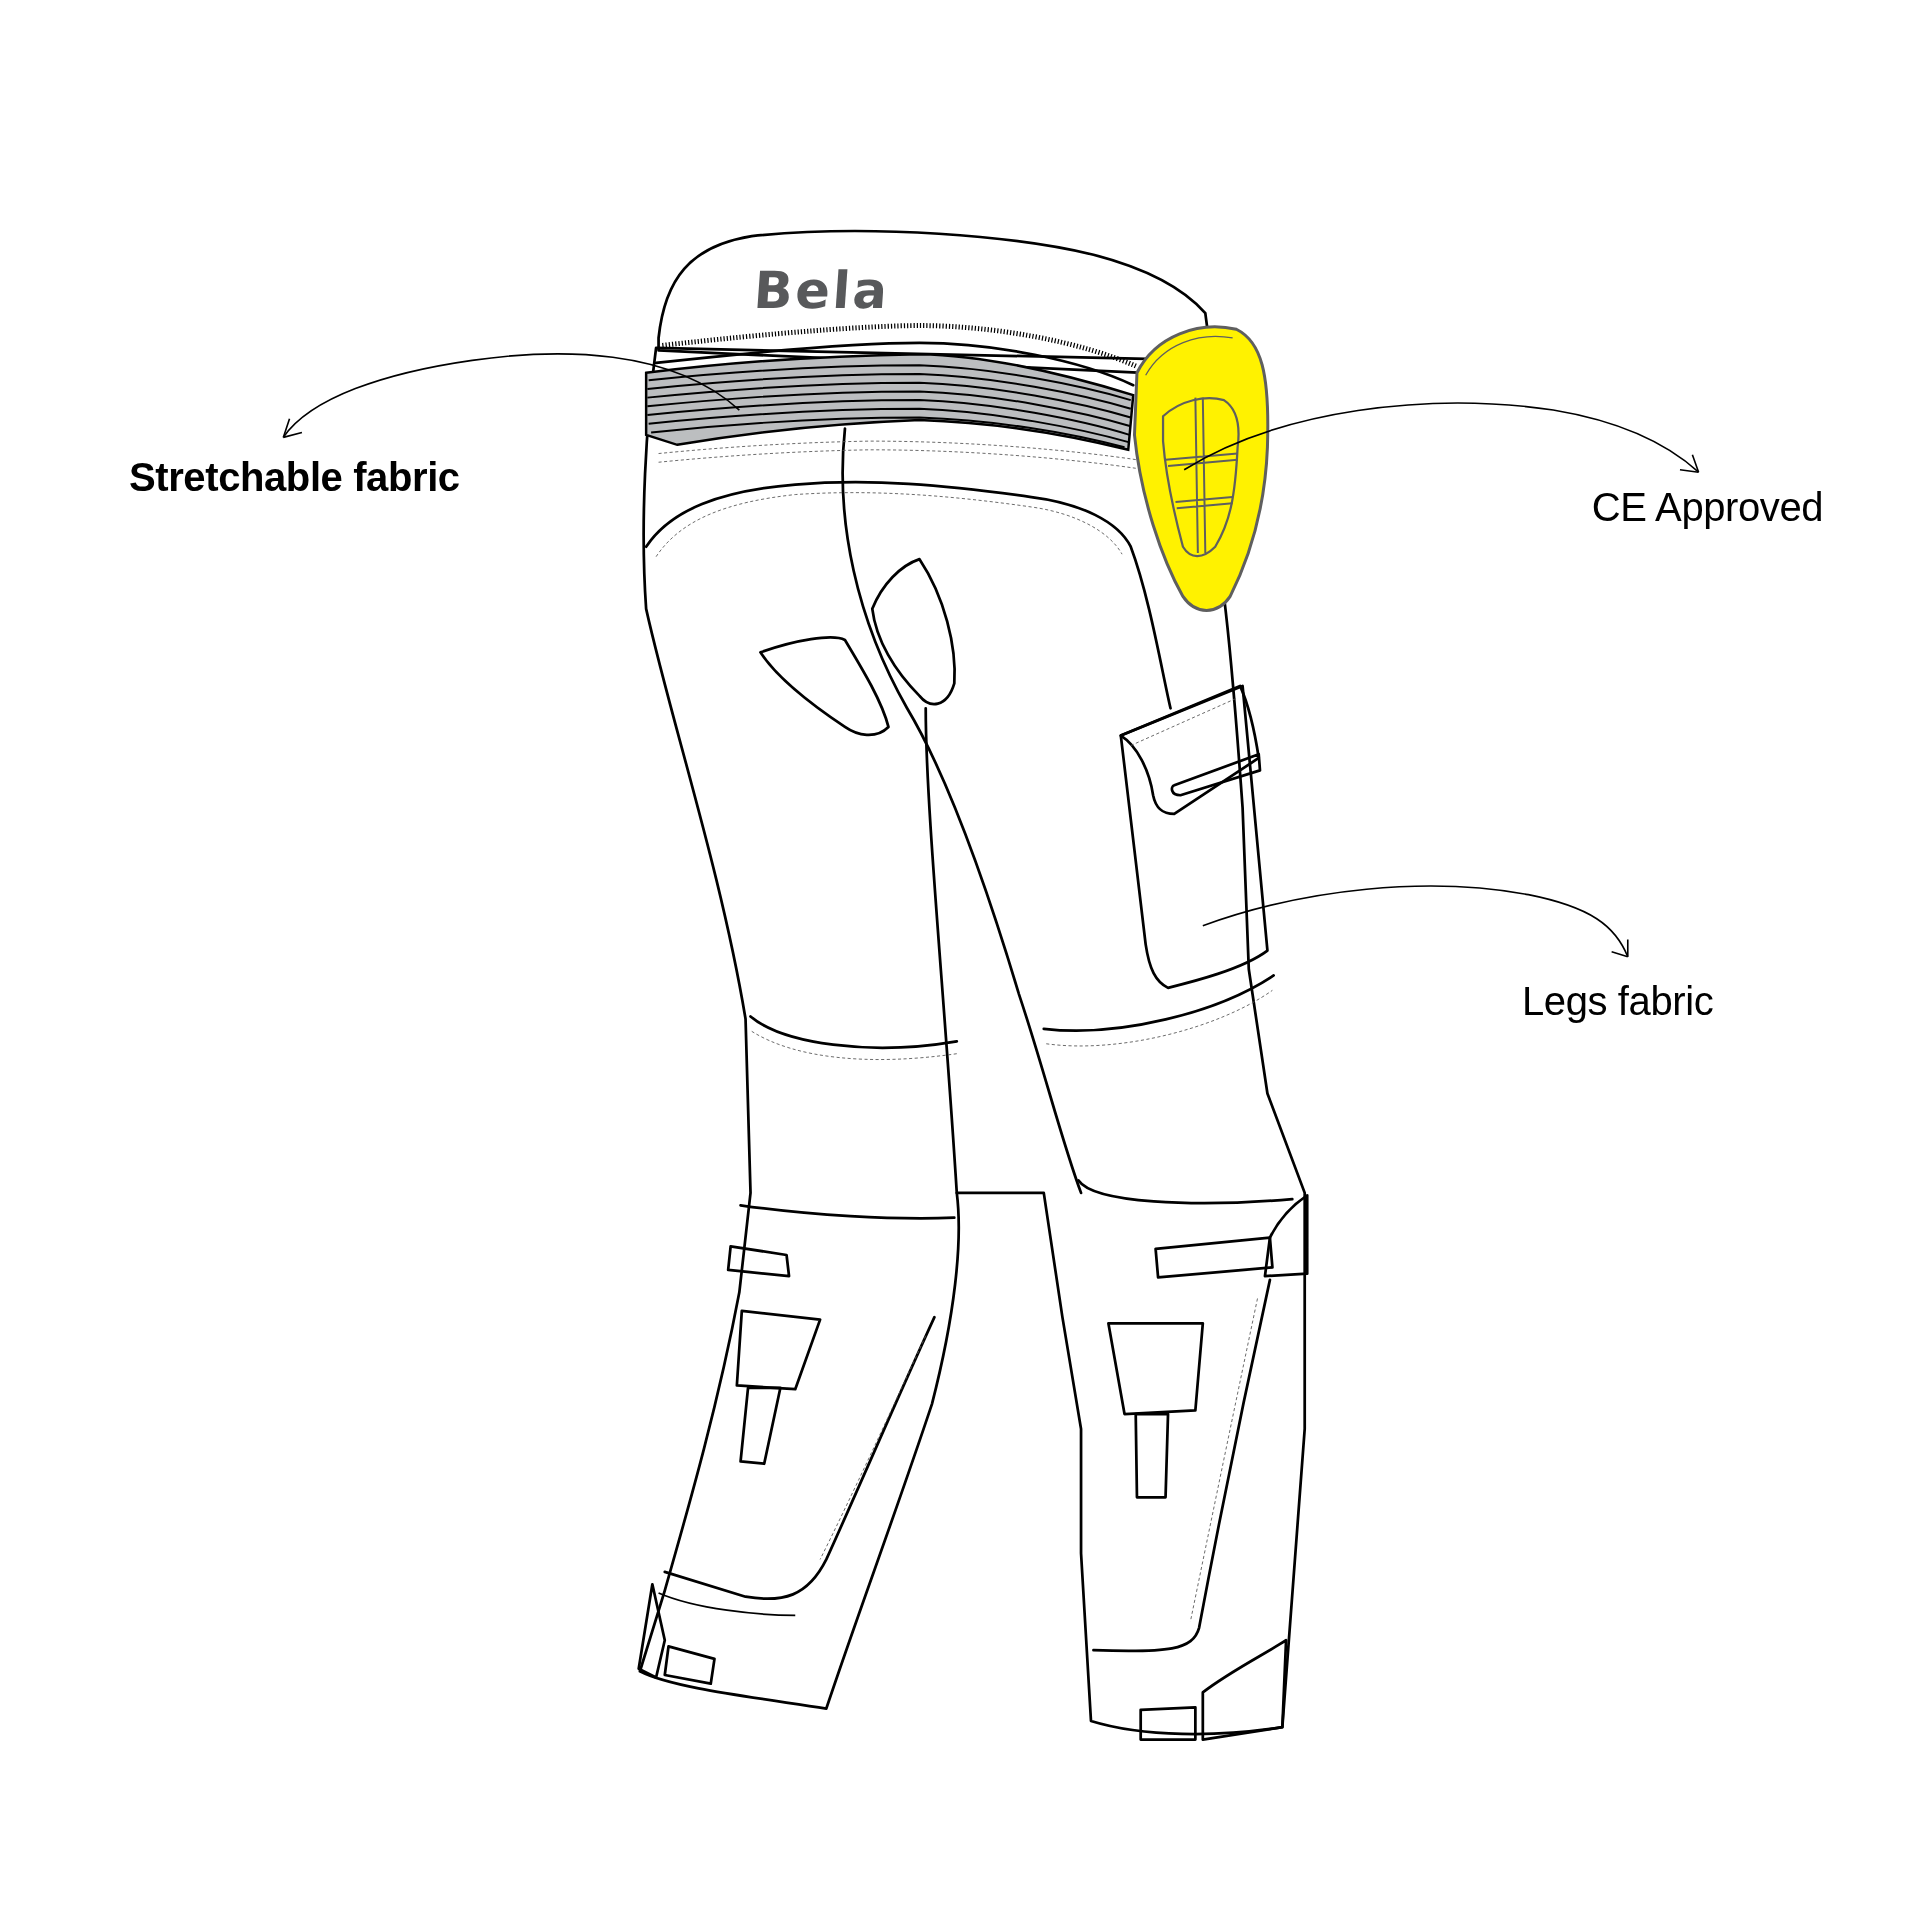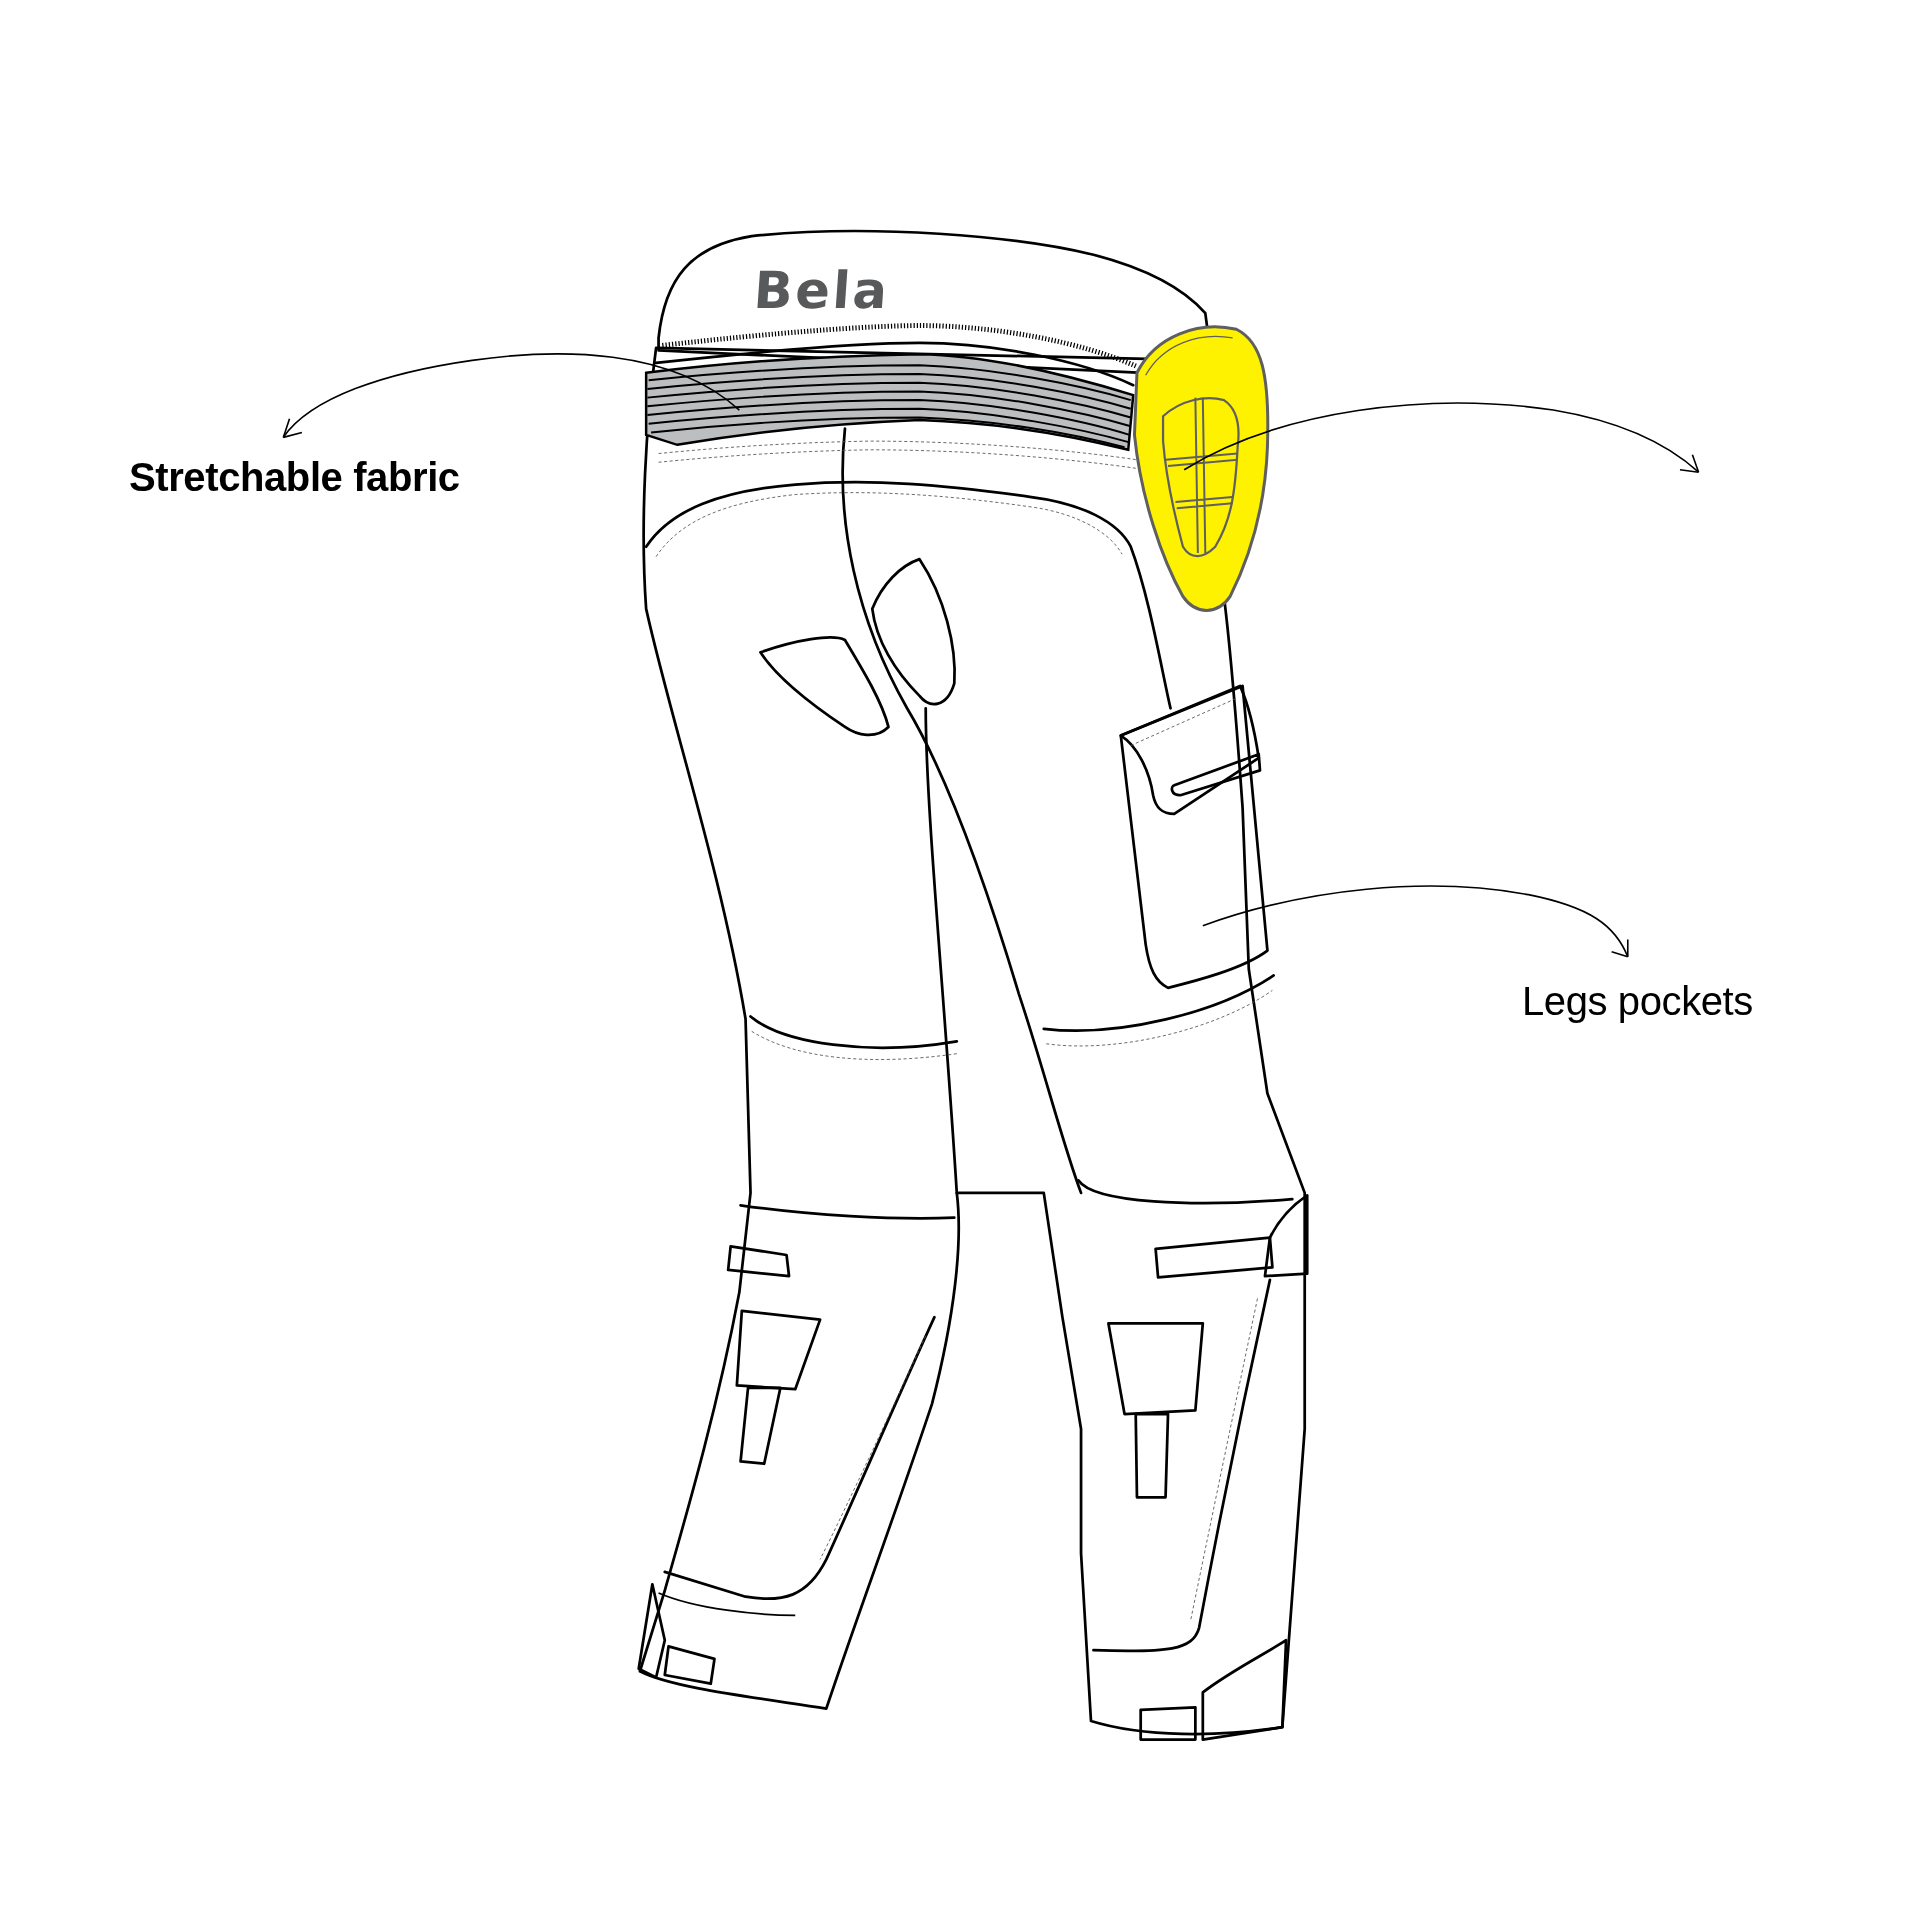--- a/index.html
+++ b/index.html
@@ -109,17 +109,18 @@
     <path class="arrow" d="M968 745 C1050 715 1150 705 1230 720 C1280 730 1300 745 1310 770"></path>
     <path class="arrow" d="M1310 770 L1297 766 M1310 770 L1310 756"></path>
   </g>
 </svg>
 
 <div class="logo" style="left:754px;top:261px;">Bela</div>
 
 <div class="lbl" style="left:129px;top:452px;font-weight:bold;">Stretchable fabric</div>
 
 <div class="lbl center" style="left:1545px;top:482px;width:325px;">
+  <div>CE Approved</div>
 </div>
 
-<div class="lbl" style="left:1522px;top:976px;">Legs pockets</div>
+<div class="lbl" style="left:1522px;top:976px;">Legs fabric</div>
 </div>
 
 
 </body></html>

